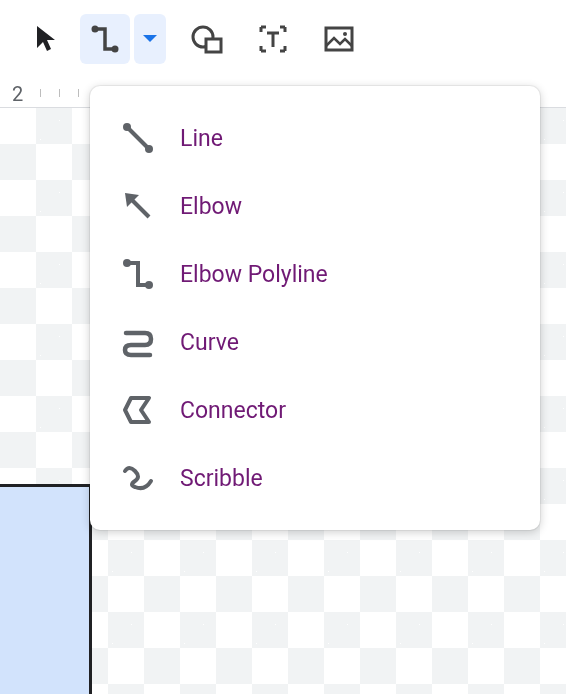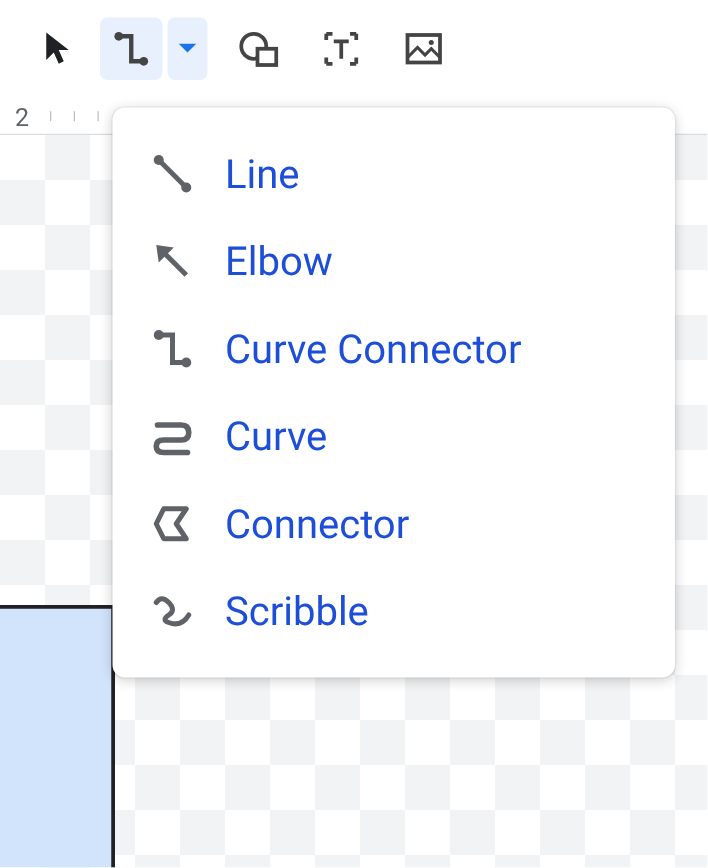--- a/index.html
+++ b/index.html
@@ -118,22 +118,22 @@
     }
     .menu-icon {
       width: 36px;
       height: 36px;
       display: flex;
       align-items: center;
       justify-content: center;
       flex-shrink: 0;
     }
     .menu-label {
-      font-size: 32px;
-      color: #1d4ed8;
+      font-size: 23px;
+      color: #701a75;
       text-align: center;
     }
     svg { display: block; }
   </style>
 </head>
 <body>
 
 <div class="toolbar">
   <div class="tool-btn">
     <span>
@@ -219,21 +219,21 @@
     <span class="menu-label">Elbow</span>
   </div>
   <div class="menu-item">
     <span class="menu-icon">
       <svg width="34" height="34" viewBox="0 0 34 34">
         <circle cx="6" cy="6" r="4" fill="#5f6368"></circle>
         <path d="M6 6 L17 6 L17 28 L28 28" stroke="#5f6368" stroke-width="4" fill="none"></path>
         <circle cx="28" cy="28" r="4" fill="#5f6368"></circle>
       </svg>
     </span>
-    <span class="menu-label">Curve Connector</span>
+    <span class="menu-label">Elbow Polyline</span>
   </div>
   <div class="menu-item">
     <span class="menu-icon">
       <svg width="34" height="34" viewBox="0 0 34 34">
         <path d="M5 8 L24 8 Q30 8 30 14 Q30 20 24 20 L10 20 Q4 20 4 25 Q4 30 10 30 L29 30" stroke="#5f6368" stroke-width="4.5" fill="none" stroke-linecap="round"></path>
       </svg>
     </span>
     <span class="menu-label">Curve</span>
   </div>
   <div class="menu-item">

